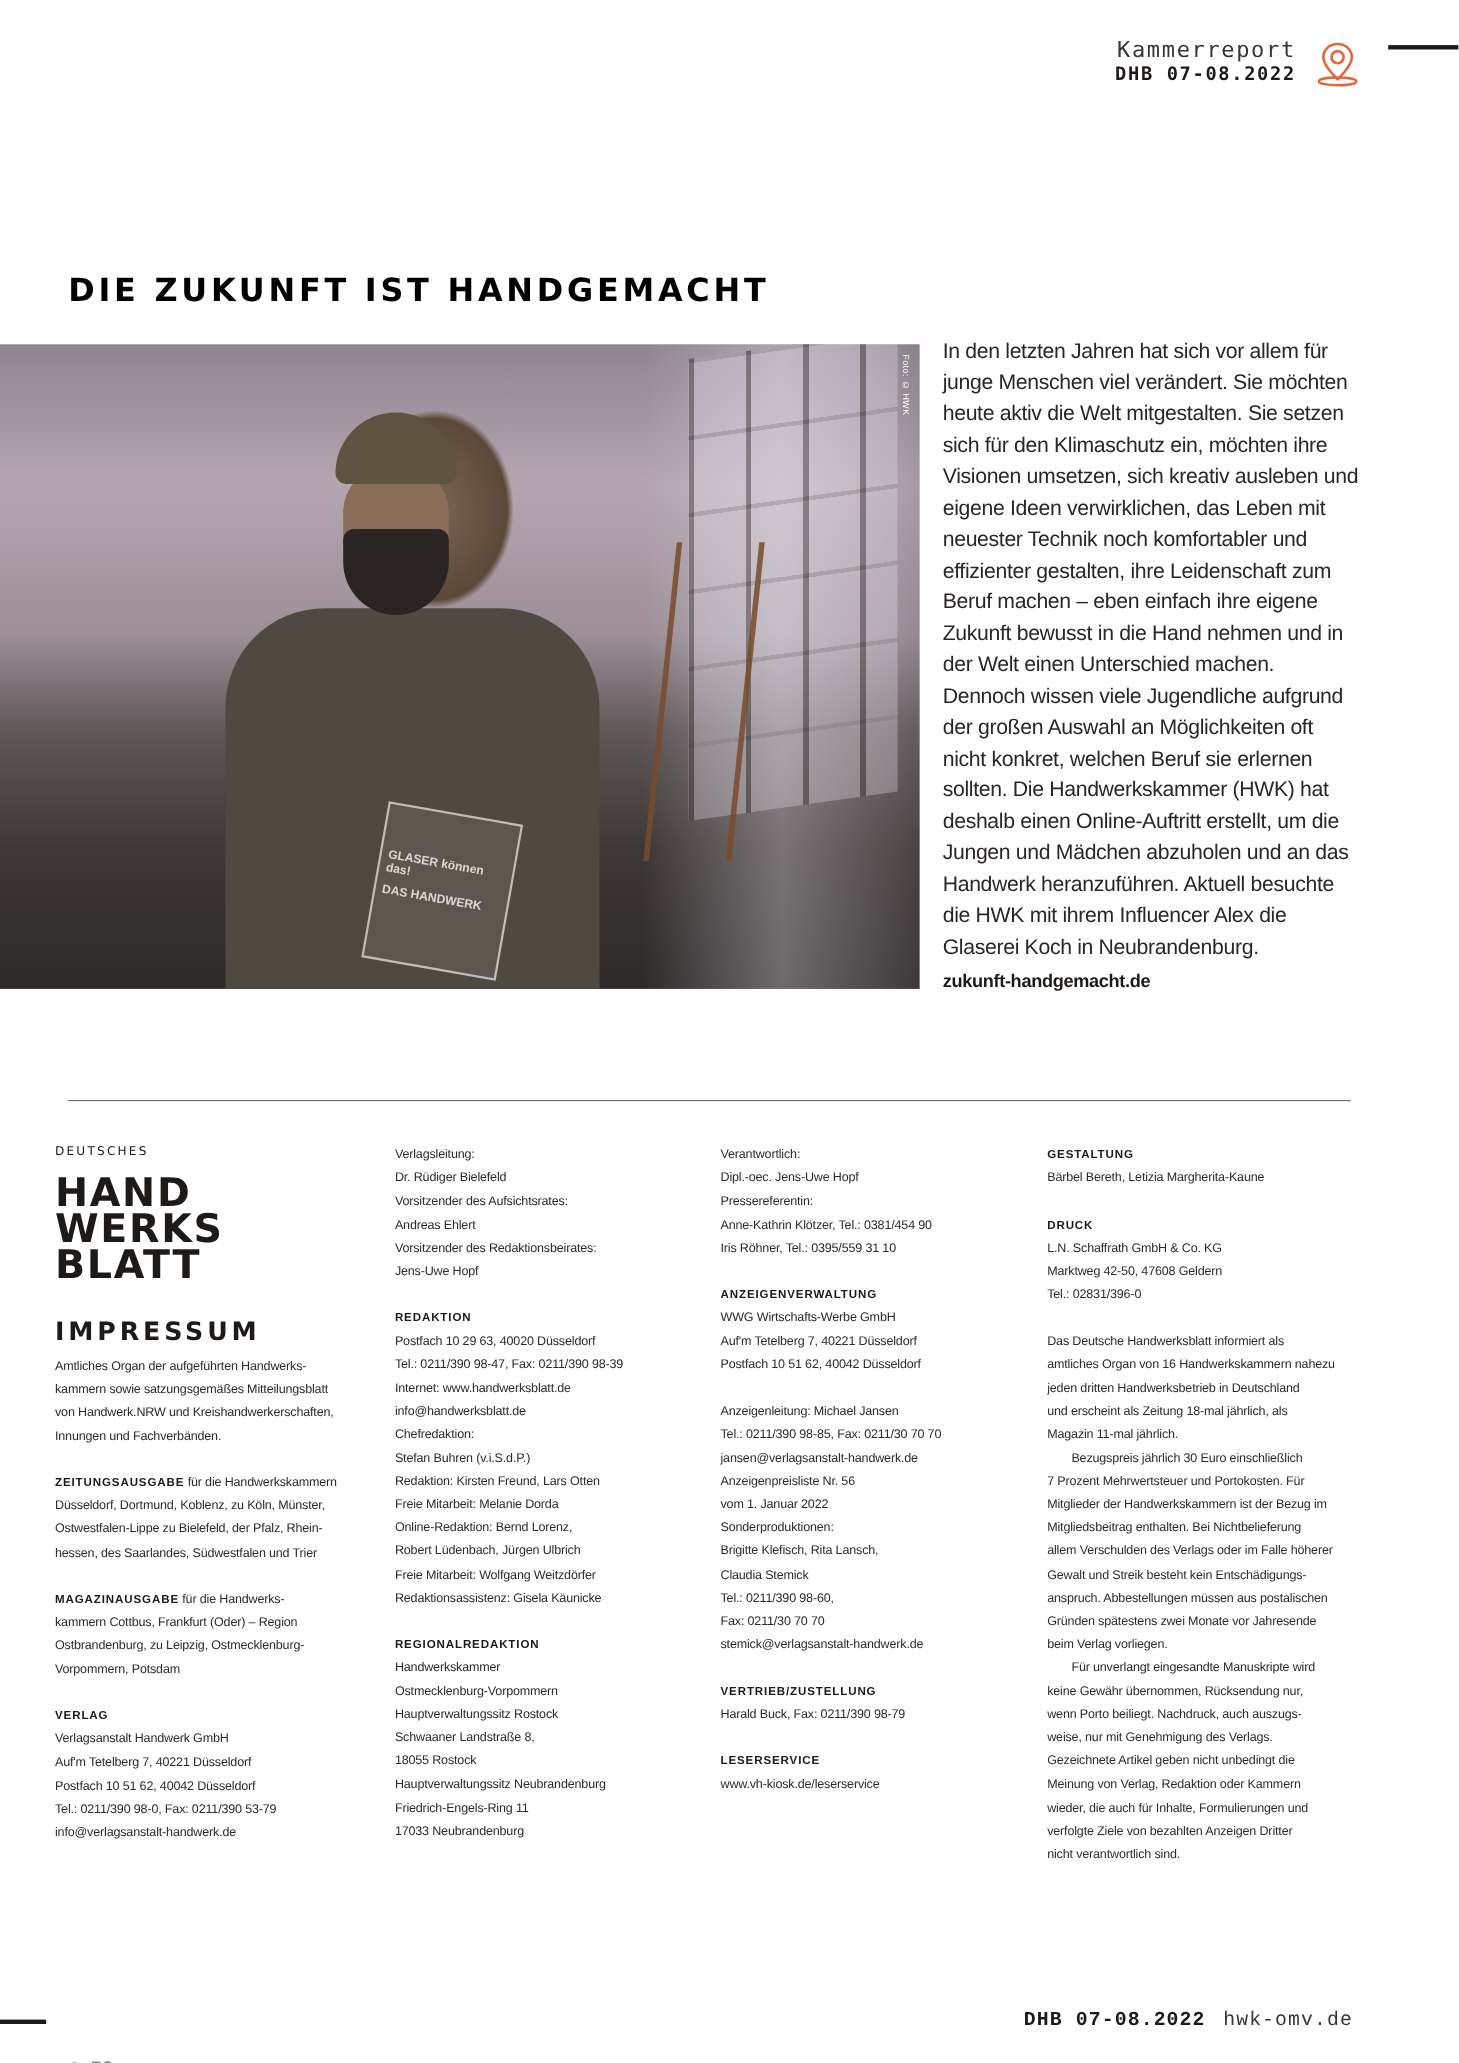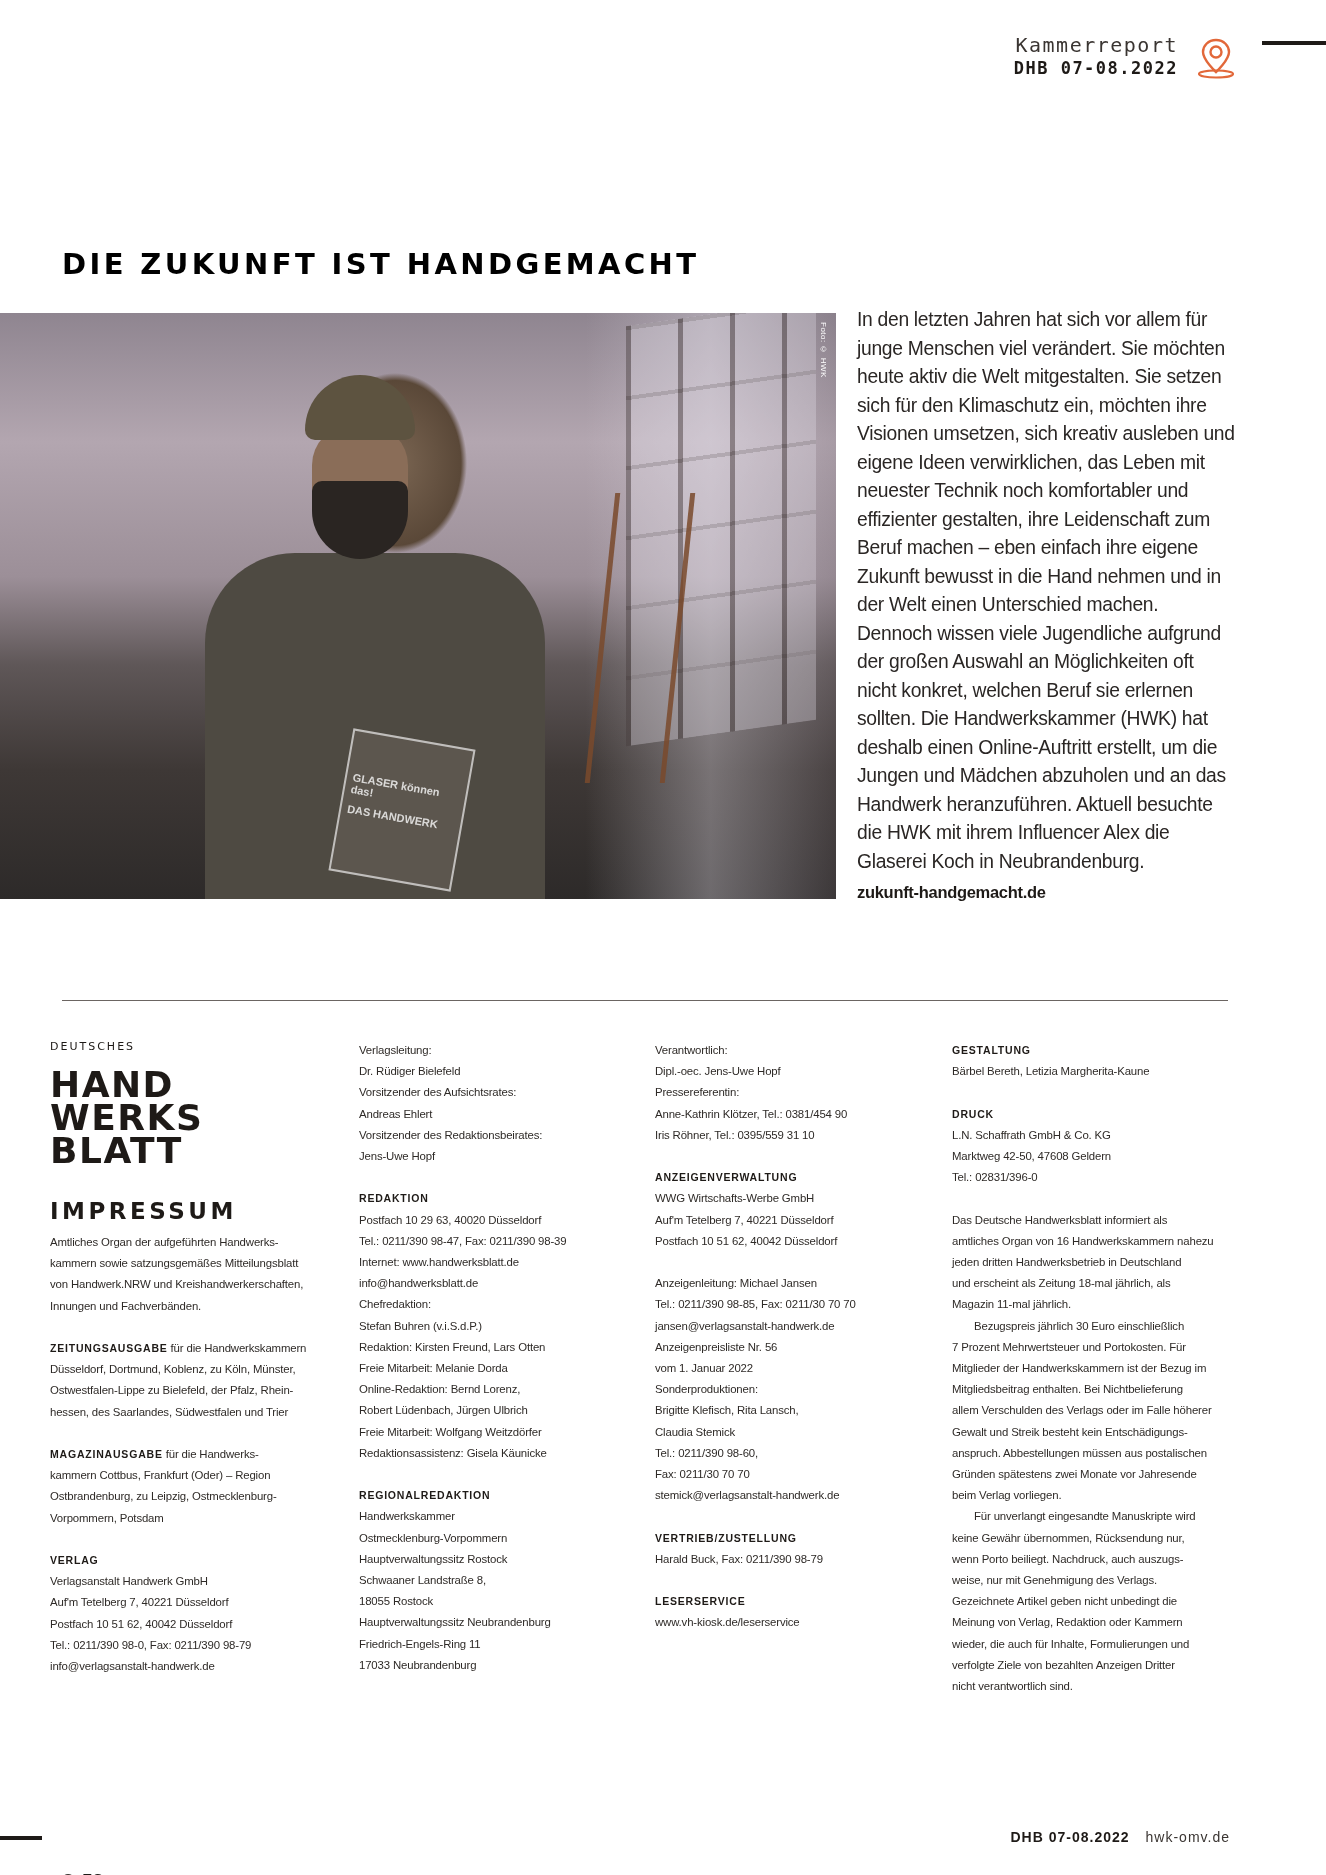--- a/index.html
+++ b/index.html
@@ -57,21 +57,21 @@
 
   .logo-small { font-family: "DejaVu Sans", sans-serif; font-size: 11px; letter-spacing: 2px; color: #1e1a17; line-height: 14px; margin: 0; }
   .logo-big { font-family: "DejaVu Sans", sans-serif; font-weight: bold; font-size: 36px; line-height: 33px; letter-spacing: 1.5px; color: #1e1a17; margin: 14px 0 0 0; }
   .impressum-title { font-family: "DejaVu Sans", sans-serif; font-weight: bold; font-size: 23px; letter-spacing: 3.5px; color: #1e1a17; margin: 33px 0 10px 0; line-height: 22px; }
 
   
   .ftr-line-left { position: absolute; left: 0; top: 1836px; width: 42px; height: 4px; background: #1e1a17; }
   .ftr-page { position: absolute; left: 62px; top: 1824px; font-family: Liberation Sans, sans-serif; font-size: 19px; color: #1e1a17; line-height: 26px; margin-top: 44px; }
   .ftr-page .s { font-weight: normal; color: #3a3532; margin-right: 8px; font-size: 18px; }
   .ftr-page .n { font-weight: bold; }
-  .ftr-right { position: absolute; right: 96px; top: 1827px; font-family: Liberation Sans, sans-serif; font-size: 14px; line-height: 20px; letter-spacing: 1px; }
+  .ftr-right { position: absolute; right: 96px; top: 1827px; font-family: Liberation Mono, monospace; font-size: 18px; line-height: 20px; letter-spacing: 1px; }
   .ftr-right .issue { font-weight: bold; color: #1e1a17; margin-right: 16px; }
   .ftr-right .site { color: #3a3532; }
 </style>
 </head>
 <body>
 
 <div class="hdr">
   <div class="hdr-kicker">Kammerreport</div>
   <div class="hdr-issue">DHB 07-08.2022</div>
 </div>
@@ -127,21 +127,21 @@
   <div class="gap"></div>
   <p><span class="sec">MAGAZINAUSGABE</span><span> für die Handwerks-</span></p>
   <p>kammern Cottbus, Frankfurt (Oder) – Region</p>
   <p>Ostbrandenburg, zu Leipzig, Ostmecklenburg-</p>
   <p>Vorpommern, Potsdam</p>
   <div class="gap"></div>
   <p class="sec">VERLAG</p>
   <p>Verlagsanstalt Handwerk GmbH</p>
   <p>Auf'm Tetelberg 7, 40221 Düsseldorf</p>
   <p>Postfach 10 51 62, 40042 Düsseldorf</p>
-  <p>Tel.: 0211/390 98-0, Fax: 0211/390 98-79</p>
+  <p>Tel.: 0211/390 98-0, Fax: 0211/390 53-79</p>
   <p>info@verlagsanstalt-handwerk.de</p>
 </div>
 
 <div class="col c2">
   <p>Verlagsleitung:</p>
   <p>Dr. Rüdiger Bielefeld</p>
   <p>Vorsitzender des Aufsichtsrates:</p>
   <p>Andreas Ehlert</p>
   <p>Vorsitzender des Redaktionsbeirates:</p>
   <p>Jens-Uwe Hopf</p>

